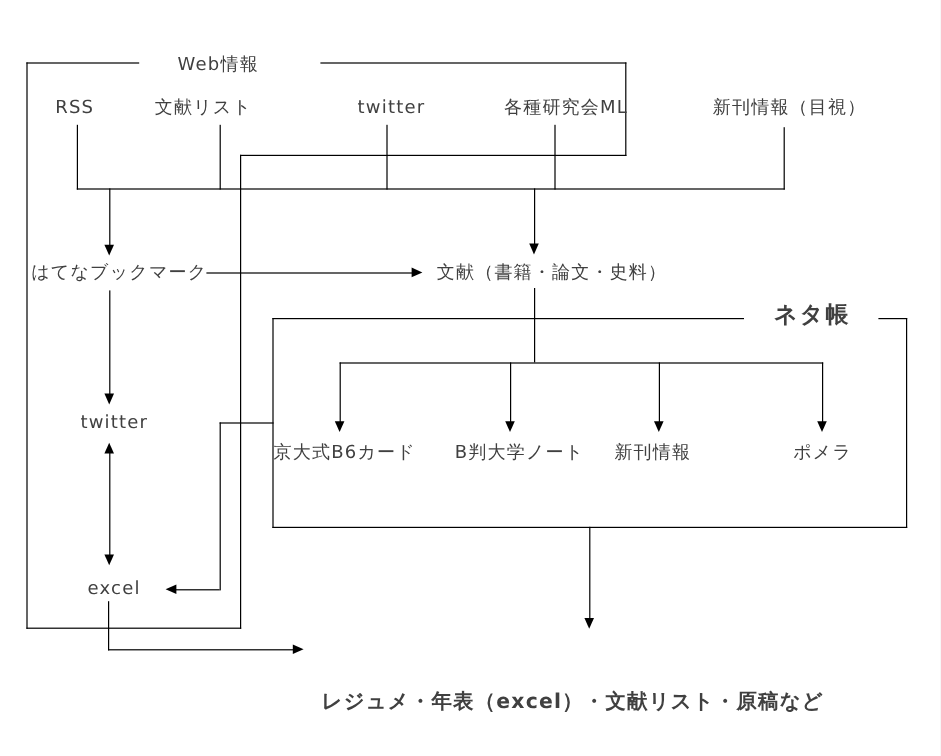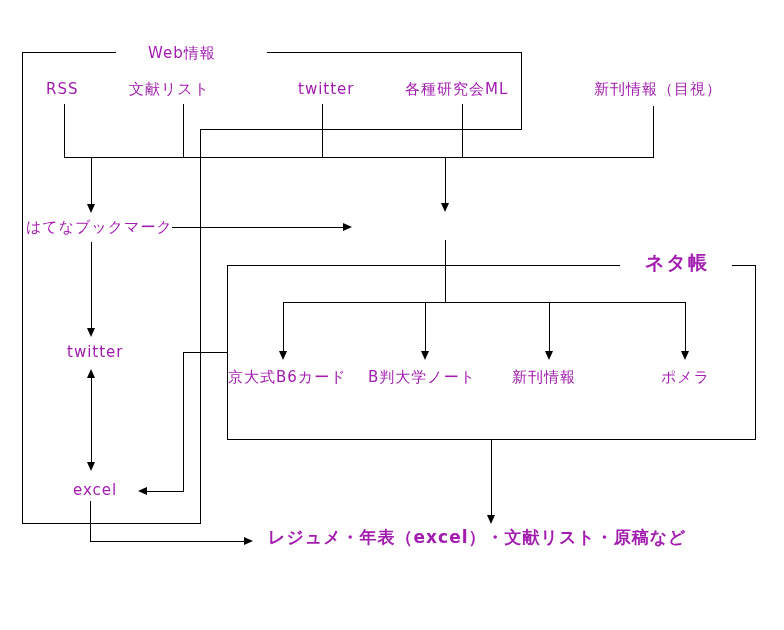--- a/index.html
+++ b/index.html
@@ -13,24 +13,24 @@
   }
   .l{position:absolute;background:#000;}
   .h{height:1px;}
   .v{width:1px;}
   .lbl{
     position:absolute;
     font-size:15px;
     letter-spacing:1px;
     line-height:1.1;
     white-space:nowrap;
-    color:#a21caf;
+    color:#404040;
   }
   .lbl.bold-big{font-weight:bold;font-size:19px;letter-spacing:2px;}
-  .lbl.bold-out{font-weight:bold;font-size:17px;letter-spacing:1px;}
+  .lbl.bold-out{font-weight:bold;font-size:17px;letter-spacing:1px;margin-top:48px;}
   .ah{position:absolute;width:0;height:0;}
   .ah-down{border-left:4px solid transparent;border-right:4px solid transparent;border-top:9px solid #000;}
   .ah-up{border-left:4px solid transparent;border-right:4px solid transparent;border-bottom:9px solid #000;}
   .ah-right{border-top:4px solid transparent;border-bottom:4px solid transparent;border-left:9px solid #000;}
   .ah-left{border-top:4px solid transparent;border-bottom:4px solid transparent;border-right:9px solid #000;}
 </style>
 </head>
 <body>
 
 <div class="canvas">
@@ -93,25 +93,26 @@
   <div class="l h" style="left:90px;top:541px;width:155px"></div>
   <div class="ah ah-right" style="left:244px;top:537px"></div>
 
   <div class="l v" style="left:491px;top:439px;height:77px"></div>
   <div class="ah ah-down" style="left:487px;top:515px"></div>
 
   <div class="lbl" style="left:148px;top:45px">Web情報</div>
   <div class="lbl" style="left:46px;top:81px">RSS</div>
   <div class="lbl" style="left:129px;top:81px">文献リスト</div>
   <div class="lbl" style="left:298px;top:81px">twitter</div>
-  <div class="lbl" style="left:405px;top:81px">各種研究会ML</div>
+  <div class="lbl" style="left:420px;top:81px">各種研究会ML</div>
   <div class="lbl" style="left:594px;top:81px">新刊情報（目視）</div>
   <div class="lbl" style="left:26px;top:219px">はてなブックマーク</div>
+  <div class="lbl" style="left:364px;top:219px">文献（書籍・論文・史料）</div>
   <div class="lbl bold-big" style="left:645px;top:252px">ネタ帳</div>
   <div class="lbl" style="left:228px;top:369px">京大式B6カード</div>
-  <div class="lbl" style="left:368px;top:369px">B判大学ノート</div>
+  <div class="lbl" style="left:379px;top:369px">B判大学ノート</div>
   <div class="lbl" style="left:512px;top:369px">新刊情報</div>
   <div class="lbl" style="left:661px;top:369px">ポメラ</div>
   <div class="lbl" style="left:67px;top:344px">twitter</div>
   <div class="lbl" style="left:73px;top:482px">excel</div>
   <div class="lbl bold-out" style="left:268px;top:528px">レジュメ・年表（excel）・文献リスト・原稿など</div>
 
 </div>
 
 </body></html>

